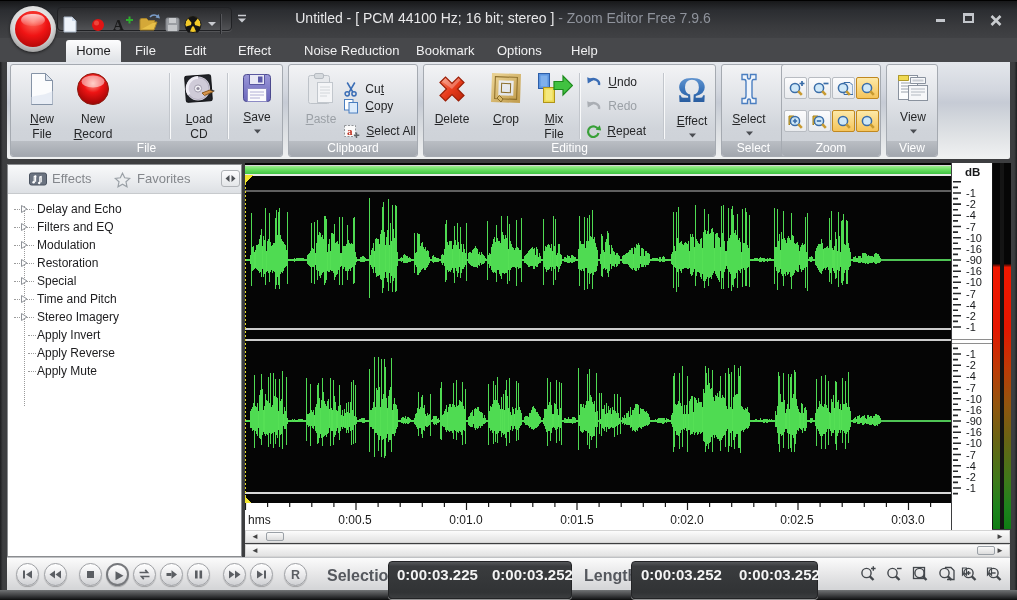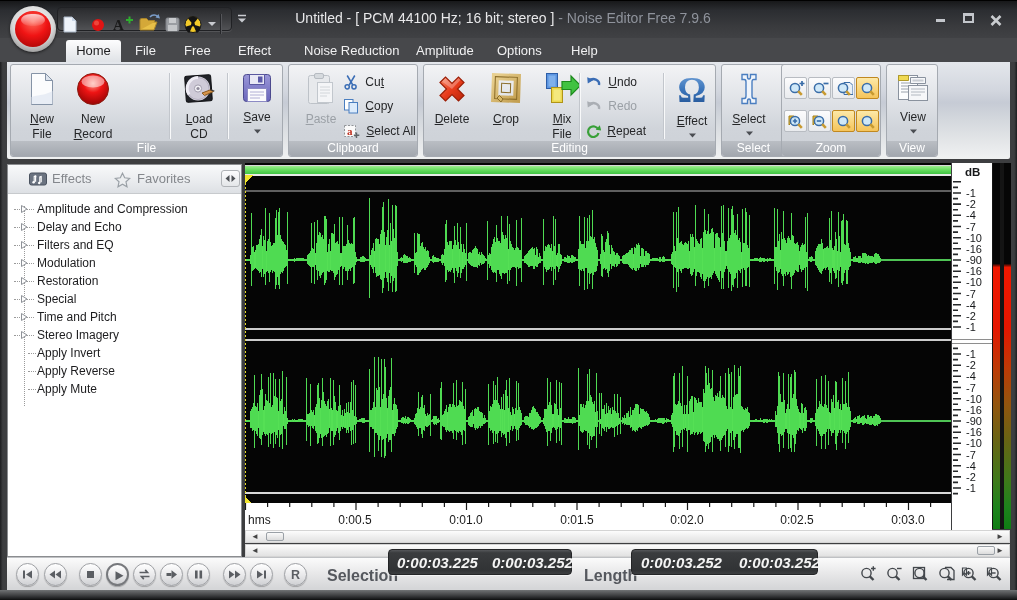--- a/index.html
+++ b/index.html
@@ -47,21 +47,21 @@
 .mbar{position:absolute;top:0;width:7px;height:366px;background:linear-gradient(#060606 0%,#060606 27.5%,#f01800 28.5%,#e51600 45%,#bd3a06 56%,#92550e 66%,#676414 76%,#3d7a1a 87%,#1d831c 94%,#0f7d14 100%)}
 
 .scrow{position:absolute;left:245px;width:765px;height:13px;background:linear-gradient(#fcfcfc,#ececec 60%,#e2e2e2);border:1px solid #d4d4d4}
 .sthumb{position:absolute;top:1px;height:9px;border-radius:2px;background:linear-gradient(#fafafa,#dcdcdc);border:1px solid #9aa0a6}
 .sarr{position:absolute;font-size:8px;color:#444;top:1px;line-height:10px}
 
 #bottombar{left:7px;top:557px;width:1003px;height:33px;background:linear-gradient(#fbfbfb,#e9e9ea 45%,#d5d6d8 95%);border-top:1px solid #bfc1c4}
 .pbtn{position:absolute;top:563px;width:23px;height:23px;border-radius:50%;background:linear-gradient(#ffffff,#e8e8ea 55%,#cfd0d3);border:1px solid #9fa1a5;box-shadow:0 1px 1px rgba(0,0,0,.25)}
 .pbtn svg{position:absolute;left:0;top:0}
 .blabel{position:absolute;top:567px;font-size:16px;font-weight:bold;color:#55585e}
-.tbox{position:absolute;top:549px;height:26px;border-radius:4px;background:linear-gradient(#55575a,#3a3c3e 12%,#313335 85%,#3c3e40);border:1px solid #232426;box-shadow:0 1px 0 rgba(255,255,255,.55);color:#f4f4f4;font-size:15px;font-weight:bold;font-style:italic}
+.tbox{position:absolute;top:561px;height:38px;border-radius:4px;background:linear-gradient(#55575a,#3a3c3e 12%,#313335 85%,#3c3e40);border:1px solid #232426;box-shadow:0 1px 0 rgba(255,255,255,.55);color:#f4f4f4;font-size:15px;font-weight:bold;}
 .tbox span{position:absolute;top:4px}
 #botborder{left:0;top:590px;width:1017px;height:10px;background:linear-gradient(#707274,#47484a 45%,#232426 80%,#0d0d0e)}
 #lframe{left:0;top:38px;width:7px;height:552px;background:linear-gradient(90deg,#1c1d1f,#3d3e40 40%)}
 #rframe{left:1010px;top:38px;width:7px;height:552px;background:linear-gradient(90deg,#3d3e40 60%,#1c1d1f)}
 </style></head>
 <body>
 
 <div class="abs" id="lframe"></div>
 <div class="abs" id="rframe"></div>
 <div class="abs" id="titlebar"></div>
@@ -92,33 +92,33 @@
       <circle cx="135" cy="12.5" r="2" fill="#141414"></circle>
 <path d="M150 10l4 4 4-4z" fill="#c9cbd0"></path>
 <rect x="162" y="2" width="1" height="20" fill="#26272a"></rect>
       <rect x="163" y="2" width="1" height="20" fill="#55565a"></rect>
 </svg>
   </div>
 <div class="abs" style="left:236px;top:11px;width:16px;height:16px"><svg width="12" height="14" viewBox="0 0 12 14">
       <path d="M2 4.5h8" stroke="#c9cbd0" stroke-width="1.5"></path>
       <path d="M2 7.5l4 4 4-4z" fill="#c9cbd0"></path>
     </svg></div>
-<div class="abs" id="wintitle">Untitled - [ PCM 44100 Hz; 16 bit; stereo ]<span> - Noise Editor Free 7.9.6</span></div>
+<div class="abs" id="wintitle">Untitled - [ PCM 44100 Hz; 16 bit; stereo ]<span> - Zoom Editor Free 7.9.6</span></div>
 <div class="abs winbtn" style="left:936px;top:19px;width:9px;height:3px;background:#c3c6cb"></div>
 <div class="abs winbtn" style="left:963px;top:13px;width:11px;height:10px;border:2px solid #c3c6cb;border-top-width:3px"></div>
 <div class="abs winbtn" style="left:990px;top:12px"><svg width="12" height="11" viewBox="0 0 12 11">
       <path d="M1.5 1l9 9M10.5 1l-9 9" stroke="#c9cccf" stroke-width="2.6"></path>
     </svg></div>
 
 <div class="abs" id="hometab">Home</div>
 <div class="mtab" style="left:135px">File</div>
-<div class="mtab" style="left:184px">Free</div>
+<div class="mtab" style="left:184px">Edit</div>
 <div class="mtab" style="left:238px">Effect</div>
 <div class="mtab" style="left:304px">Noise Reduction</div>
-<div class="mtab" style="left:416px">Amplitude</div>
+<div class="mtab" style="left:416px">Bookmark</div>
 <div class="mtab" style="left:497px">Options</div>
 <div class="mtab" style="left:571px">Help</div>
 
 <div class="abs" id="ribbon">
 <div class="rgroup" style="left:3px;width:273px">
       <div class="bigbtn" style="left:5px;width:52px">
         <svg width="30" height="34" viewBox="0 0 30 34">
           <path d="M4.5 1.5h14l7 7v24h-21z" fill="#fbfcfd" stroke="#8593a6"></path>
           <path d="M18.5 1.5l7 7h-7z" fill="#dde4ee" stroke="#8593a6"></path>
           <path d="M4.5 25c6-2 15-2 21-6v13h-21z" fill="#e4e9f2" opacity=".8"></path>
@@ -178,21 +178,21 @@
 <div class="rgroup" style="left:281px;width:130px">
       <div class="bigbtn" style="left:6px;width:52px">
         <svg width="34" height="34" viewBox="0 0 34 34">
           <rect x="4.5" y="3.5" width="21" height="28" rx="2" fill="#e7e9ec" stroke="#bdc2c8"></rect>
           <rect x="10.5" y="1.5" width="9" height="5" rx="1.5" fill="#d6dade" stroke="#b6bbc1"></rect>
           <rect x="13.5" y="10.5" width="15" height="20" fill="#f4f5f7" stroke="#c2c7cd"></rect>
           <path d="M16 15h10M16 18h10M16 21h10M16 24h7" stroke="#d2d6da"></path>
         </svg>
         <div class="blbl dis"><u>P</u>aste</div>
       </div>
-      <div class="smallitem" style="left:54px;top:7px"><svg width="16" height="16" viewBox="0 0 16 16">
+      <div class="smallitem" style="left:54px;top:14px"><svg width="16" height="16" viewBox="0 0 16 16">
           <path d="M4.2 1.5l5.6 9.5M11.8 1.5L6.2 11" stroke="#3a6db5" stroke-width="1.5" fill="none"></path>
           <circle cx="4.2" cy="12.8" r="2.1" fill="none" stroke="#3a6db5" stroke-width="1.5"></circle>
           <circle cx="11" cy="12.8" r="2.1" fill="none" stroke="#3a6db5" stroke-width="1.5"></circle>
         </svg> Cu<u>t</u></div>
       <div class="smallitem" style="left:54px;top:31px"><svg width="16" height="16" viewBox="0 0 16 16">
           <rect x="1.5" y="1.5" width="8.5" height="10.5" fill="#fff" stroke="#4a7ec0"></rect>
           <rect x="6" y="4.5" width="8.5" height="10.5" fill="#dcebfb" stroke="#4a7ec0"></rect>
         </svg> <u>C</u>opy</div>
       <div class="smallitem" style="left:54px;top:56px"><svg width="17" height="16" viewBox="0 0 17 16">
           <rect x="1.5" y="2.5" width="11" height="11" fill="#fafafa" stroke="#909498" stroke-dasharray="2 1.5"></rect>
@@ -224,21 +224,21 @@
               <stop offset="1" stop-color="#c4a052"></stop>
             </linearGradient>
           </defs>
           <rect x="6" y="5" width="22" height="22" fill="none" stroke="url(#cg)" stroke-width="7" transform="rotate(2 17 16)"></rect>
           <rect x="6" y="5" width="22" height="22" fill="none" stroke="#8a6c28" stroke-width="1" transform="rotate(2 17 16)"></rect>
           <rect x="12.5" y="11.5" width="9" height="9" fill="none" stroke="#8a6c28" stroke-width="1" transform="rotate(2 17 16)"></rect>
           <path d="M8 26l4 4 2-3-3.5-3.5z" fill="#d8b868" stroke="#8a6c28"></path>
         </svg>
         <div class="blbl"><u>C</u>rop</div>
       </div>
-      <div class="bigbtn" style="left:112px;width:52px">
+      <div class="bigbtn" style="left:104px;width:52px">
         <svg width="37" height="34" viewBox="0 0 37 34">
           <rect x="2.5" y="1.5" width="11" height="15" fill="#5b94e0" stroke="#2d5ea8"></rect>
           <rect x="4.5" y="3.5" width="7" height="11" fill="#7fb0ec"></rect>
           <rect x="7.5" y="15.5" width="11" height="15" fill="#ecd84e" stroke="#b09418"></rect>
           <rect x="9.5" y="17.5" width="7" height="11" fill="#f4e87e"></rect>
           <path d="M18 9.5h9V4l9.5 9.5L27 23v-5.5h-9z" fill="#41c241" stroke="#1d8a1d" stroke-width="1.2"></path>
         </svg>
         <div class="blbl"><u>M</u>ix<br>File</div>
       </div>
       <div class="vsep" style="left:155px"></div>
@@ -380,23 +380,20 @@
         </svg></span>
     <span style="position:absolute;left:129px;top:6px">Favorites</span>
     <span style="position:absolute;left:213px;top:5px;width:19px;height:17px;border:1px solid #b0b3b7;border-radius:3px;background:linear-gradient(#fcfcfd,#e4e6e9)">
         <svg width="17" height="15" viewBox="0 0 17 15" style="position:absolute;left:0;top:0">
           <path d="M7.5 4v7L3.5 7.5zM9.5 4v7l4-3.5z" fill="#4e5156"></path>
         </svg>
       </span>
   </div>
   <div class="tree">
       <div style="position:absolute;left:12px;top:6px;height:200px;border-left:1px dotted #9a9a9a"></div>
-<div class="ti"><svg width="9" height="10" viewBox="0 0 9 10">
-          <path d="M1.5 1.5v7l5.5-3.5z" fill="#fdfdfd" stroke="#8e9298"></path>
-        </svg>Amplitude and Compression</div>
 <div class="ti"><svg width="9" height="10" viewBox="0 0 9 10">
           <path d="M1.5 1.5v7l5.5-3.5z" fill="#fdfdfd" stroke="#8e9298"></path>
         </svg>Delay and Echo</div>
 <div class="ti"><svg width="9" height="10" viewBox="0 0 9 10">
           <path d="M1.5 1.5v7l5.5-3.5z" fill="#fdfdfd" stroke="#8e9298"></path>
         </svg>Filters and EQ</div>
 <div class="ti"><svg width="9" height="10" viewBox="0 0 9 10">
           <path d="M1.5 1.5v7l5.5-3.5z" fill="#fdfdfd" stroke="#8e9298"></path>
         </svg>Modulation</div>
 <div class="ti"><svg width="9" height="10" viewBox="0 0 9 10">

